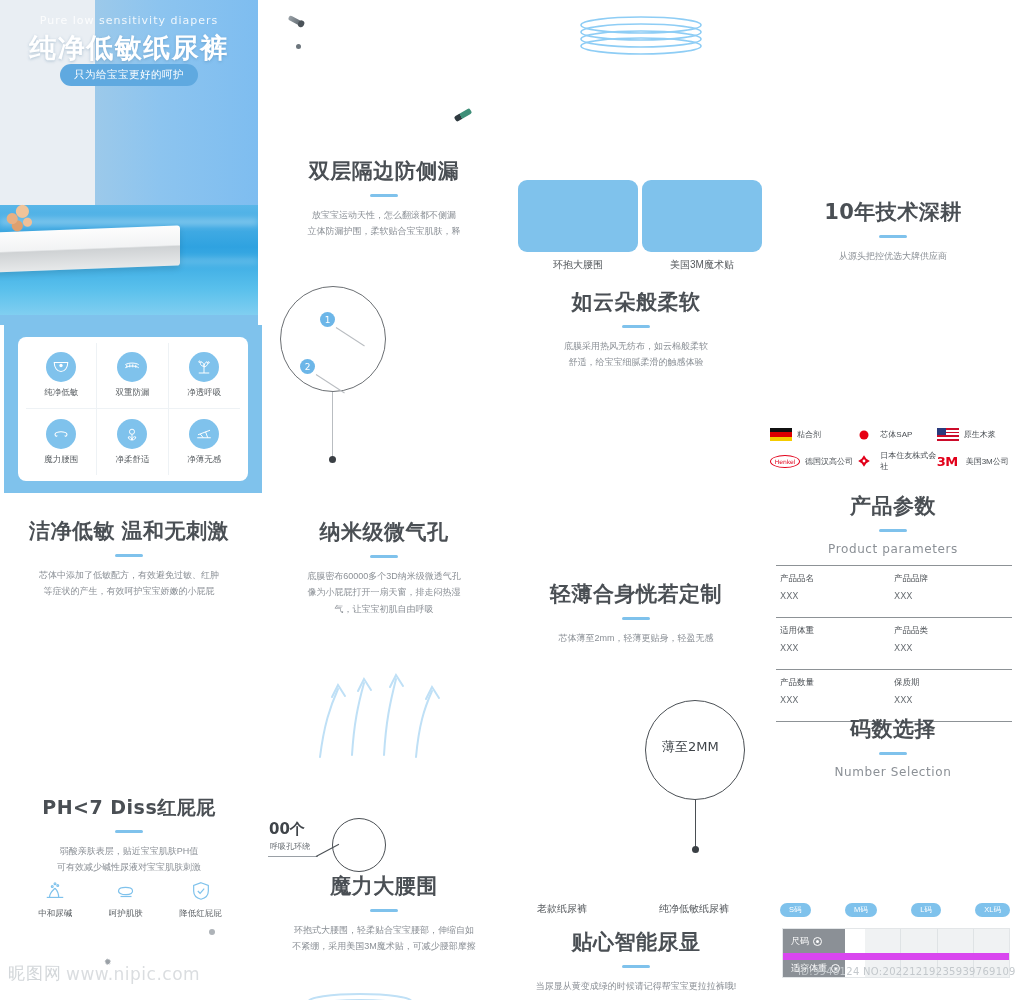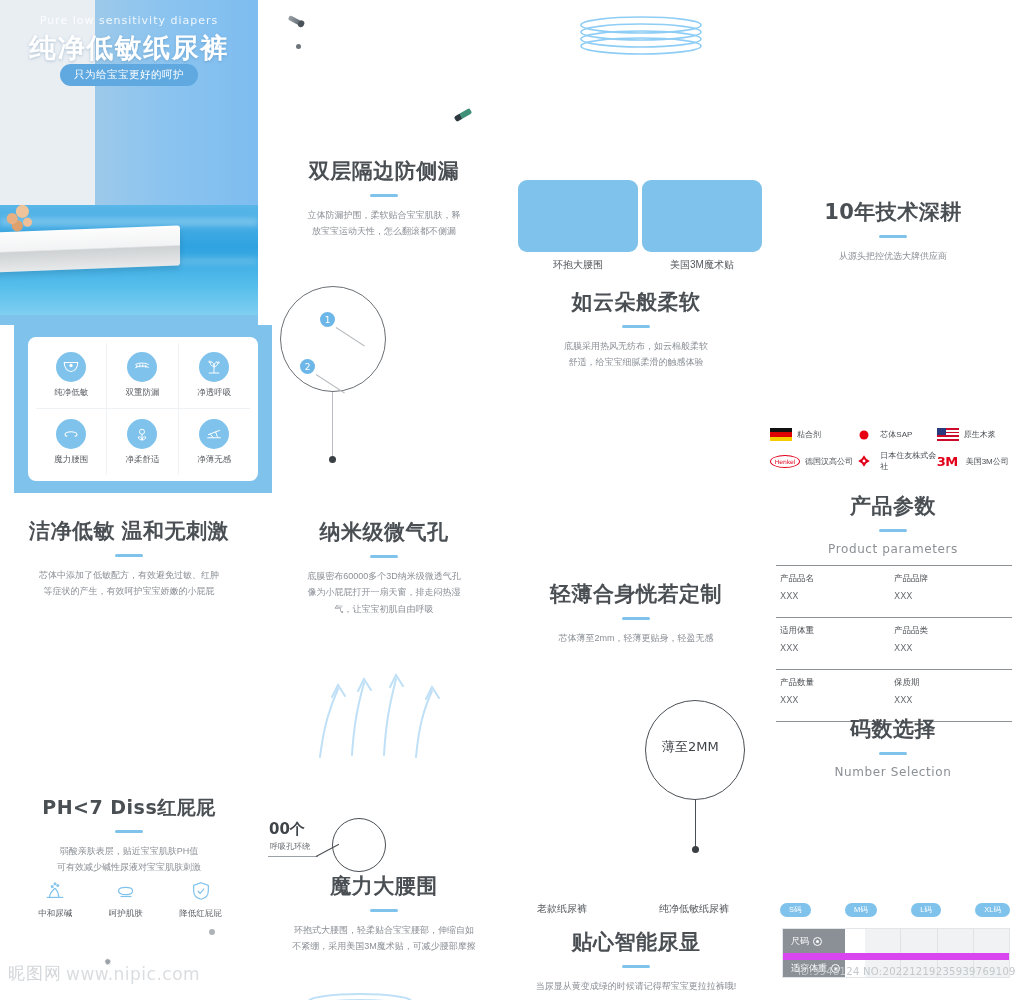--- a/index.html
+++ b/index.html
@@ -73,21 +73,21 @@
   }
   .hero-sub {
     position: absolute; top: 64px; left: 50%; transform: translateX(-50%);
     background: #5fa9e0; color: #fff; font-size: 10.5px;
     padding: 4px 14px; border-radius: 11px; letter-spacing: .5px;
     white-space: nowrap;
   }
 
   
   .grid-wrap {
-    position: absolute; left: 14px; top: 325px; width: 258px; height: 168px;
+    position: absolute; left: 4px; top: 325px; width: 258px; height: 168px;
     background: #7fc2ec; padding: 12px 14px;
   }
   .grid-card {
     width: 100%; height: 100%; background: #fff; border-radius: 8px;
     display: grid; grid-template-columns: 1fr 1fr 1fr; grid-template-rows: 1fr 1fr;
     padding: 6px 8px;
   }
   .gcell {
     display: flex; flex-direction: column; align-items: center; justify-content: center;
     gap: 5px; position: relative;
@@ -403,22 +403,22 @@
 
   <div class="col col2">
 
     <div class="screw" style="left:30px; top:18px;"></div>
     <div class="dot-small" style="left:38px; top:44px;"></div>
     <div class="pencil" style="left:196px; top:112px;"></div>
 
     <div class="sect" style="top:157px;">
       <h2>双层隔边防侧漏</h2>
       <div class="rule"></div>
+      <p>放宝宝运动天性，怎么翻滚都不侧漏</p>
       <p>立体防漏护围，柔软贴合宝宝肌肤，释</p>
-      <p>放宝宝运动天性，怎么翻滚都不侧漏</p>
     </div>
 
     <div class="circle-callout" style="left:22px; top:286px; width:106px; height:106px;"></div>
     <div class="badge-num" style="left:62px; top:312px;">1</div>
     <div class="badge-num" style="left:42px; top:359px;">2</div>
     <div class="lead-line" style="left:78px; top:327px; width:34px; height:1px; transform:rotate(33deg); transform-origin:left center;"></div>
     <div class="lead-line" style="left:58px; top:374px; width:34px; height:1px; transform:rotate(33deg); transform-origin:left center;"></div>
     <div class="lead-line" style="left:74px; top:392px; width:1px; height:66px;"></div>
     <div class="lead-dot" style="left:71px; top:456px;"></div>
 

